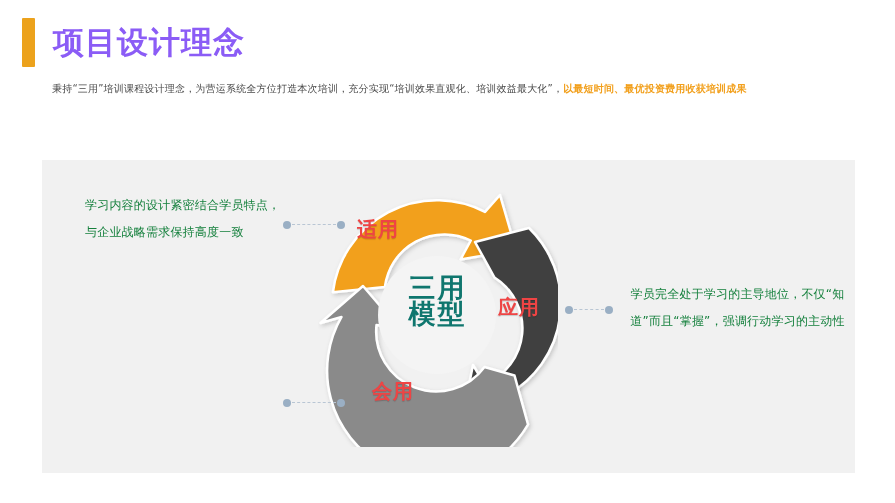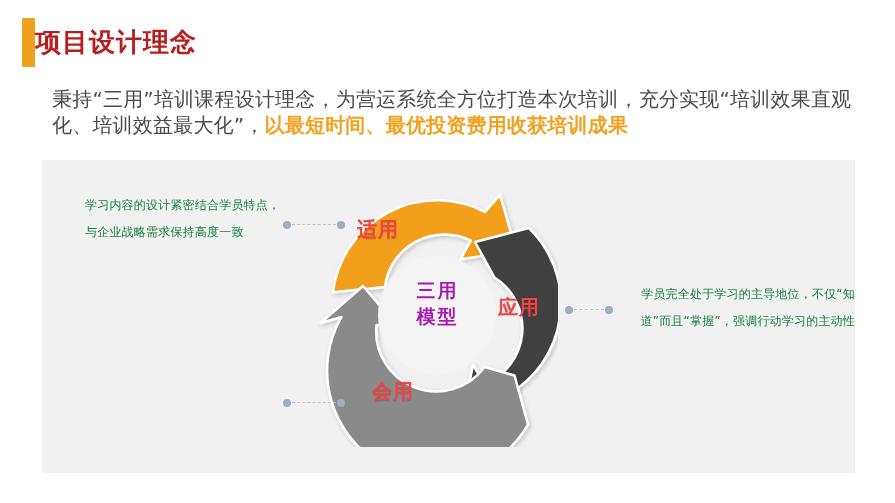--- a/index.html
+++ b/index.html
@@ -9,30 +9,31 @@
     font-family:"DejaVu Sans","Liberation Sans",sans-serif;
     overflow:hidden;
     position:relative;
   }
   #slide{position:absolute;left:0;top:0;width:895px;height:503px;}
 
   
   .title-row{position:absolute;left:22px;top:18px;display:flex;align-items:center;}
   .accent-bar{width:13px;height:49px;background:#ECA21C;border-radius:1px;}
   .title-text{
-    font-size:26px;
+    margin-left:18px;
+    font-size:31px;
     font-weight:bold;
-    color:#b91c1c;
+    color:#8b5cf6;
     letter-spacing:1px;
     line-height:49px;
   }
 
   .subtitle{
-    position:absolute;left:52px;top:86px;width:810px;
-    font-size:20px;
+    position:absolute;left:52px;top:76px;width:810px;
+    font-size:10px;
     line-height:26px;
     color:#4a4a4a;
     letter-spacing:.2px;
   }
   .subtitle .hl{color:#F2A01D;font-weight:bold;}
 
   
   .panel{
     position:absolute;left:42px;top:160px;width:813px;height:313px;
     background:#F1F1F1;
@@ -52,46 +53,47 @@
     white-space:nowrap;
     text-shadow:0 1px 1px rgba(0,0,0,.18);
   }
   .lbl-shiyong{left:357px;top:216px;}
   .lbl-yingyong{left:498px;top:294px;font-family:Liberation Serif, serif;}
   .lbl-huiyong{left:372px;top:378px;}
 
   .center-label{
     position:absolute;left:385px;top:277px;width:105px;
     text-align:center;
-    color:#a21caf;
+    color:#0f766e;
     font-weight:bold;
-    font-size:19px;
+    font-size:27px;
     line-height:26px;
     letter-spacing:2px;
+    font-family:Liberation Mono, monospace;
   }
 
   
   .connector{position:absolute;height:9px;display:flex;align-items:center;}
   .dot{width:8px;height:8px;border-radius:50%;background:#9AAFC4;flex:0 0 auto;}
   .dash{flex:1 1 auto;height:0;border-top:1px dashed #B9C6D4;margin:0 1px;}
   .conn-tl{left:283px;top:220px;width:62px;}
   .conn-bl{left:283px;top:398px;width:62px;}
   .conn-r{left:565px;top:305px;width:48px;}
 
   
   .callout{
     position:absolute;
     font-size:12px;
     line-height:27px;
     color:#15803d;
     letter-spacing:.2px;
   }
   .callout-tl{left:85px;top:192px;width:200px;text-align:left;}
   .callout-bl{left:85px;top:369px;width:200px;text-align:left;}
-  .callout-r{left:620px;top:281px;width:235px;text-align:right;}
+  .callout-r{left:620px;top:281px;width:235px;text-align:center;}
 </style>
 </head>
 <body>
 
 <div id="slide">
 
   <div class="title-row">
     <div class="accent-bar"></div>
     <div class="title-text">项目设计理念</div>
   </div>

